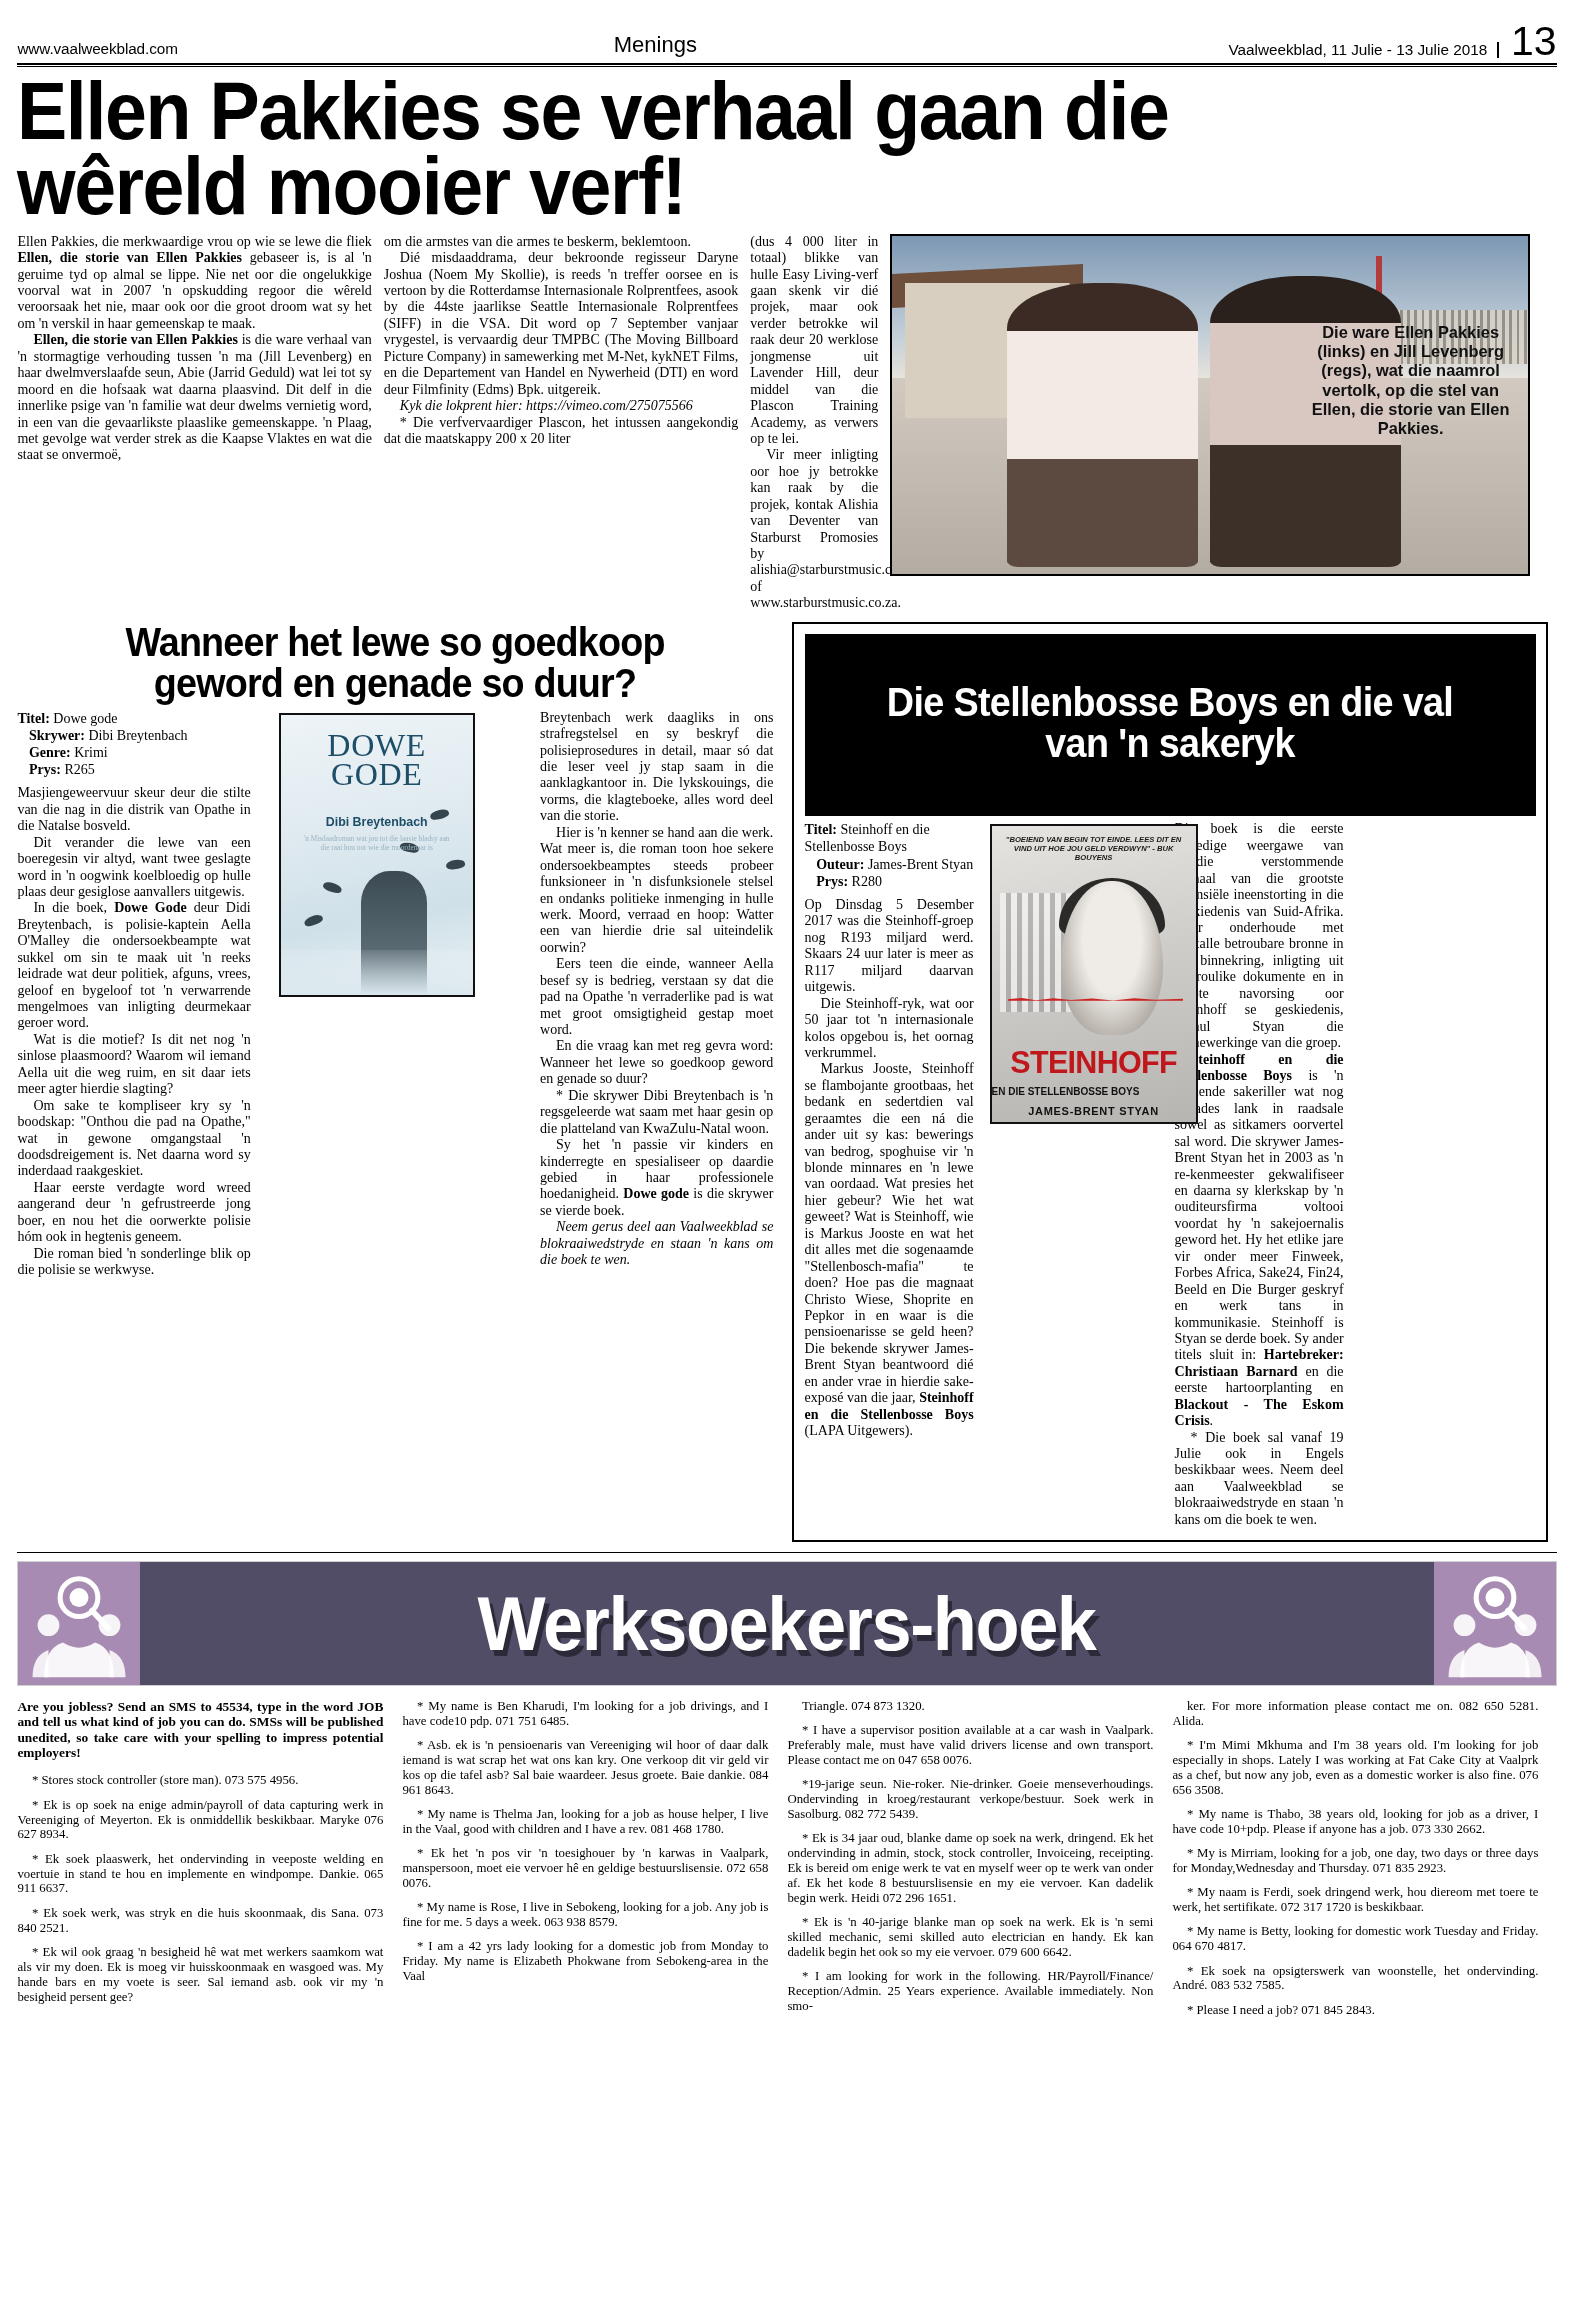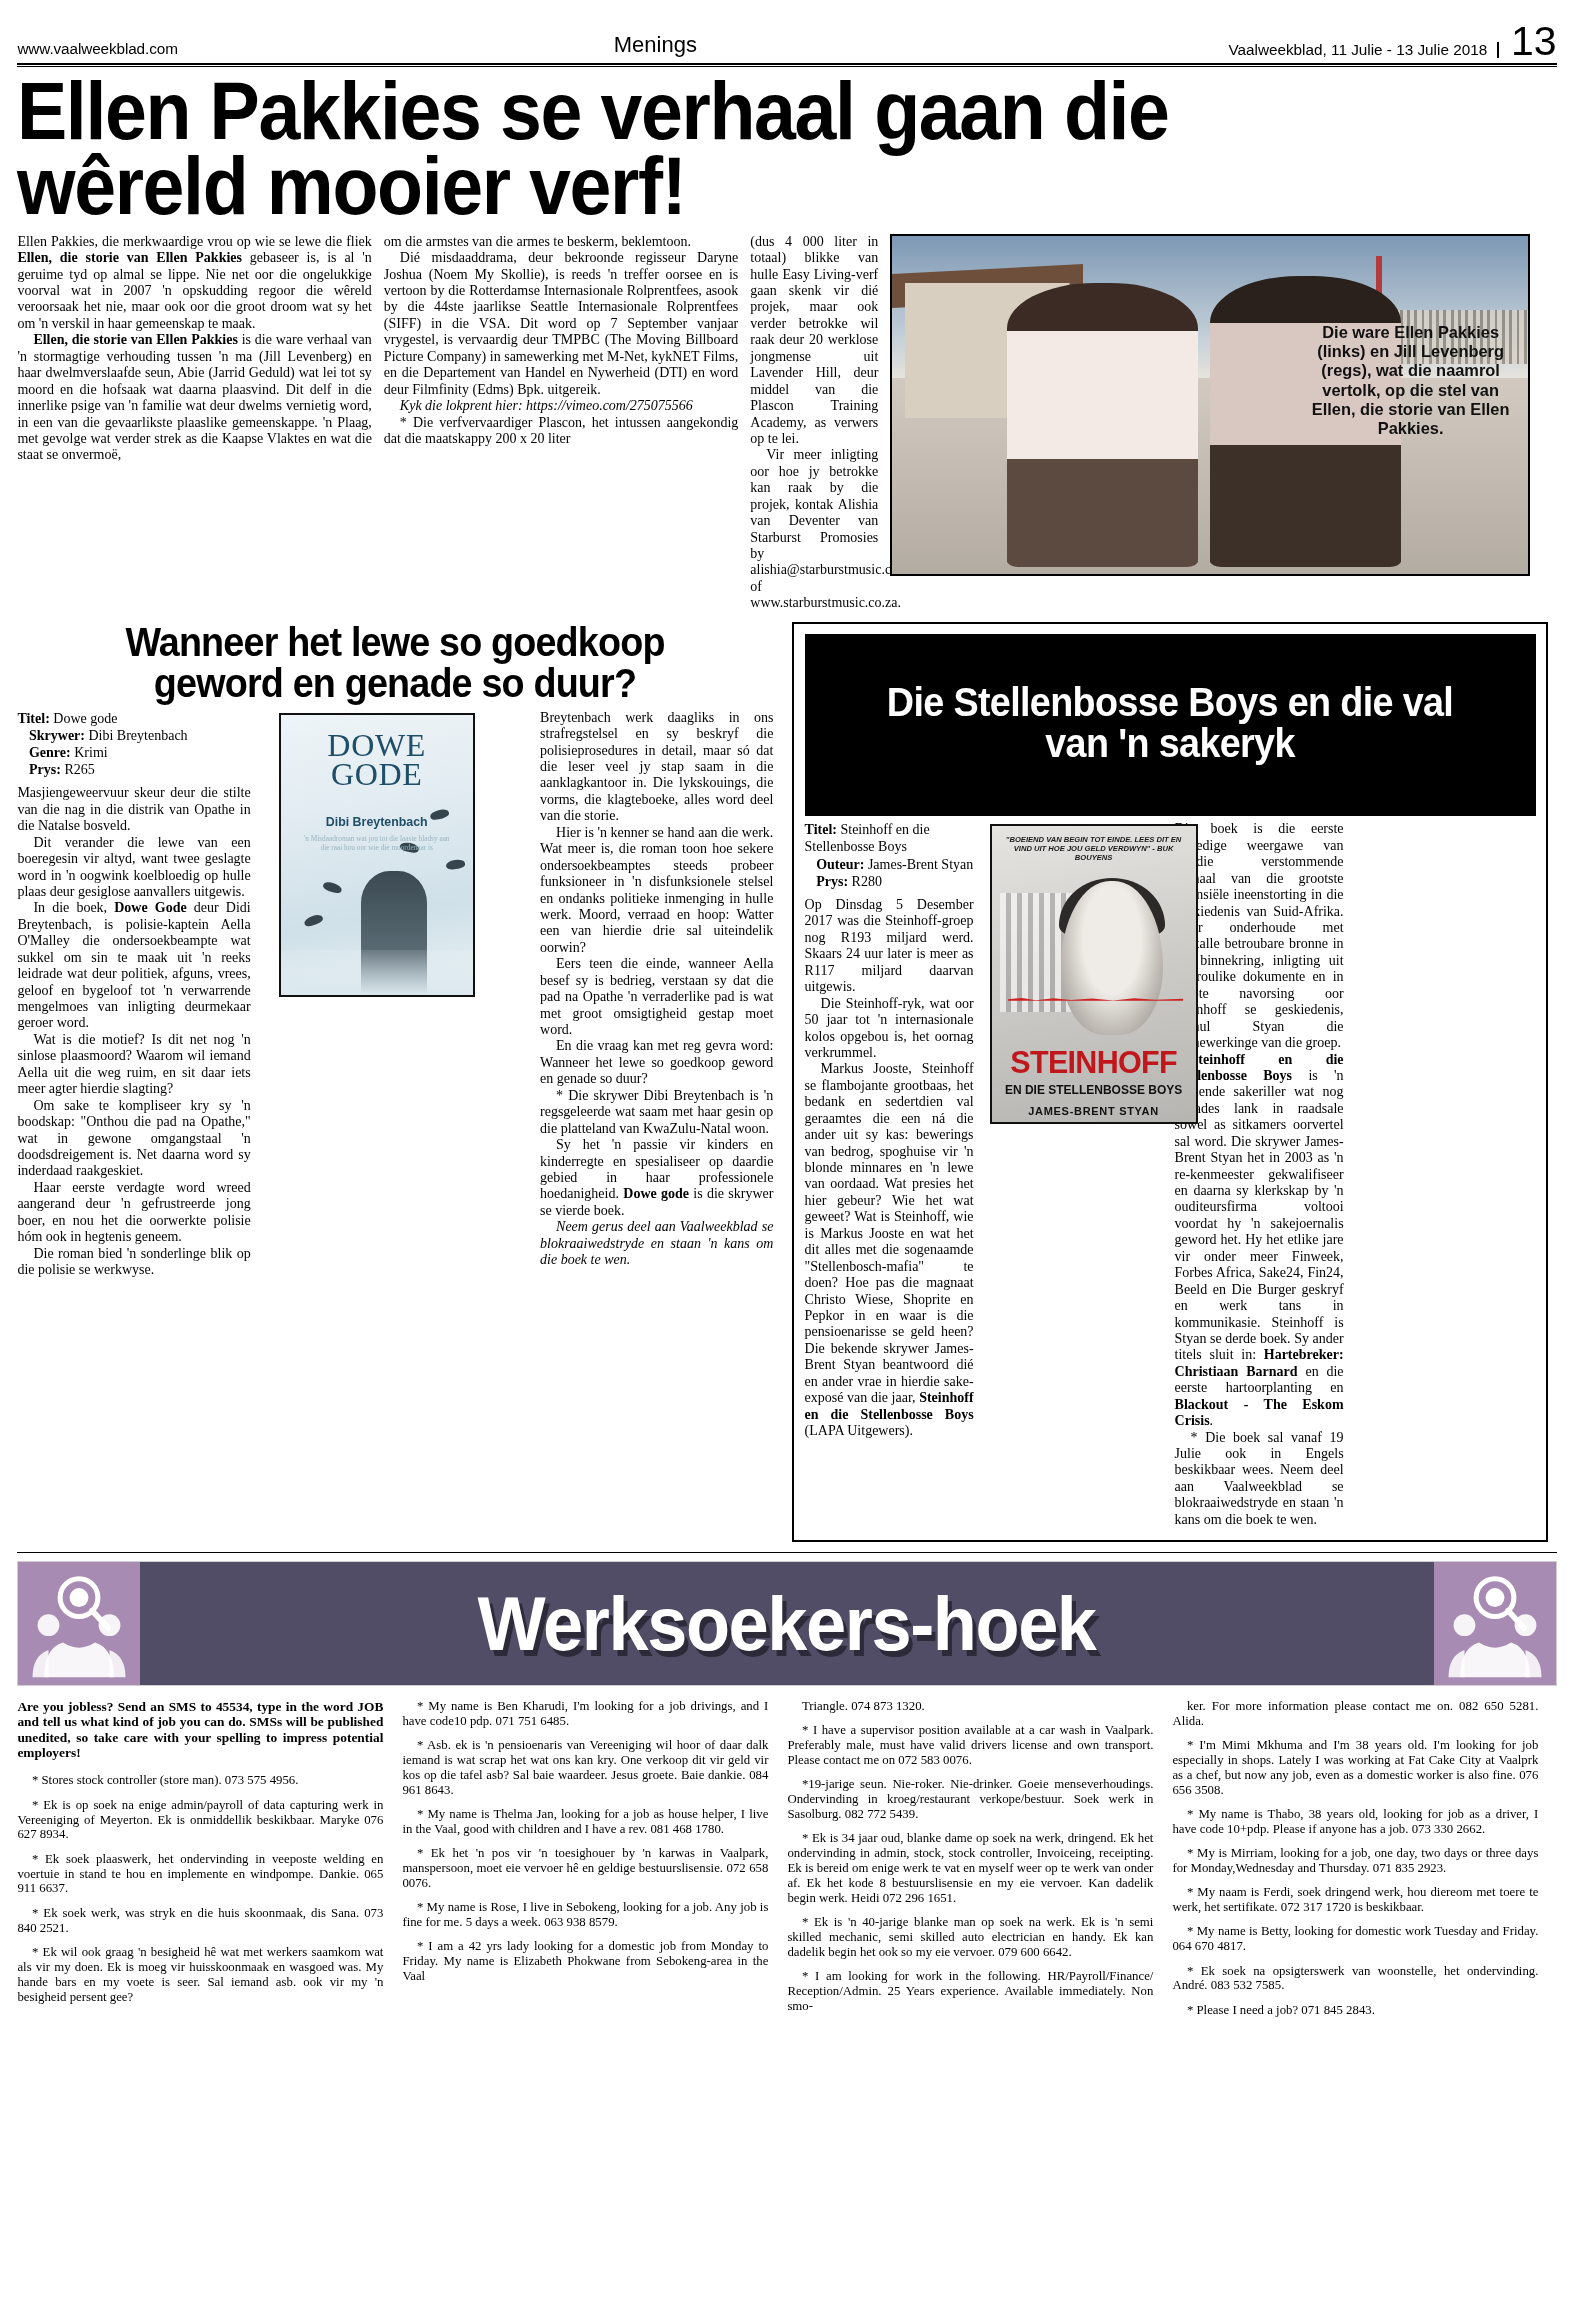--- a/index.html
+++ b/index.html
@@ -137,22 +137,22 @@
               border-radius:48% 48% 42% 42% / 56% 56% 44% 44%; }
   .bc2-hair { position:absolute; top:52px; left:33%; width:52%; height:20%;
               background:#2c2a28; border-radius:50% 50% 18% 18% / 80% 80% 20% 20%; }
   .bc2-city { position:absolute; top:67px; left:4%; width:36%; height:40%;
               background:repeating-linear-gradient(90deg, rgba(255,255,255,.55) 0 5.8px, rgba(140,140,140,.45) 5.8px 11px); }
   .bc2-redline { position:absolute; top:58%; left:8%; width:86%; height:2.9px; background:#c22; 
                  clip-path: polygon(0 40%, 8% 0, 16% 80%, 26% 10%, 36% 70%, 48% 20%, 60% 90%, 72% 10%, 84% 60%, 100% 30%, 100% 100%, 0 100%); }
   .bc2-main { position:absolute; bottom:42px; left:0; right:0; text-align:center;
               font-family:"Liberation Sans", sans-serif; font-weight:bold; font-size:30.5px;
               color:#c0171c; letter-spacing:-0.7px; }
-  .bc2-sub { position:absolute; bottom:25px; left:0; right:0; text-align:center;
-             font-family:"Liberation Sans", sans-serif; font-weight:bold; font-size:12px; color:#111; }
+  .bc2-sub { position:absolute; bottom:25px; left:0; right:0; 
+             font-family:"Liberation Sans", sans-serif; font-weight:bold; font-size:10px; color:#111; }
   .bc2-auth { position:absolute; bottom:5.8px; left:0; right:0; text-align:center;
               font-family:"Liberation Sans", sans-serif; font-weight:bold; font-size:11px; color:#111;
               letter-spacing:0.7px; }
 
   .a3 { display:flex; gap:16px; align-items:flex-start; }
   .a3 .c { width:169px; }
 
   
   .wb { display:flex; height:125px; margin-top:7.3px; border:0.7px solid #cfcfcf; }
   .wb-side { width:122px; background:#a88bb3; position:relative; overflow:hidden; }
@@ -381,21 +381,21 @@
     <div class="c">
         <p class="noind">* My name is Ben Kharudi, I'm looking for a job drivings, and I have code10 pdp. 071 751 6485.</p>
         <p>* Asb. ek is 'n pensioenaris van Vereeniging wil hoor of daar dalk iemand is wat scrap het wat ons kan kry. One verkoop dit vir geld vir kos op die tafel asb? Sal baie waardeer. Jesus groete. Baie dankie. 084 961 8643.</p>
         <p>* My name is Thelma Jan, looking for a job as house helper, I live in the Vaal, good with children and I have a rev. 081 468 1780.</p>
         <p>* Ek het 'n pos vir 'n toesighouer by 'n karwas in Vaalpark, manspersoon, moet eie vervoer hê en geldige bestuurslisensie. 072 658 0076.</p>
         <p>* My name is Rose, I live in Sebokeng, looking for a job. Any job is fine for me. 5 days a week. 063 938 8579.</p>
         <p>* I am a 42 yrs lady looking for a domestic job from Monday to Friday. My name is Elizabeth Phokwane from Sebokeng-area in the Vaal</p>
       </div>
     <div class="c">
         <p class="noind">Triangle. 074 873 1320.</p>
-        <p>* I have a supervisor position available at a car wash in Vaalpark. Preferably male, must have valid drivers license and own transport. Please contact me on 072 583 0076.</p>
+        <p>* I have a supervisor position available at a car wash in Vaalpark. Preferably male, must have valid drivers license and own transport. Please contact me on 047 658 0076.</p>
         <p>*19-jarige seun. Nie-roker. Nie-drinker. Goeie menseverhoudings. Ondervinding in kroeg/restaurant verkope/bestuur. Soek werk in Sasolburg. 082 772 5439.</p>
         <p>* Ek is 34 jaar oud, blanke dame op soek na werk, dringend. Ek het ondervinding in admin, stock, stock controller, Invoiceing, receipting. Ek is bereid om enige werk te vat en myself weer op te werk van onder af. Ek het kode 8 bestuurslisensie en my eie vervoer. Kan dadelik begin werk. Heidi 072 296 1651.</p>
         <p>* Ek is 'n 40-jarige blanke man op soek na werk. Ek is 'n semi skilled mechanic, semi skilled auto electrician en handy. Ek kan dadelik begin het ook so my eie vervoer. 079 600 6642.</p>
         <p>* I am looking for work in the following. HR/Payroll/Finance/ Reception/Admin. 25 Years experience. Available immediately. Non smo-</p>
       </div>
     <div class="c">
         <p class="noind">ker. For more information please contact me on. 082 650 5281. Alida.</p>
         <p>* I'm Mimi Mkhuma and I'm 38 years old. I'm looking for job especially in shops. Lately I was working at Fat Cake City at Vaalprk as a chef, but now any job, even as a domestic worker is also fine. 076 656 3508.</p>
         <p>* My name is Thabo, 38 years old, looking for job as a driver, I have code 10+pdp. Please if anyone has a job. 073 330 2662.</p>
         <p>* My is Mirriam, looking for a job, one day, two days or three days for Monday,Wednesday and Thursday. 071 835 2923.</p>

